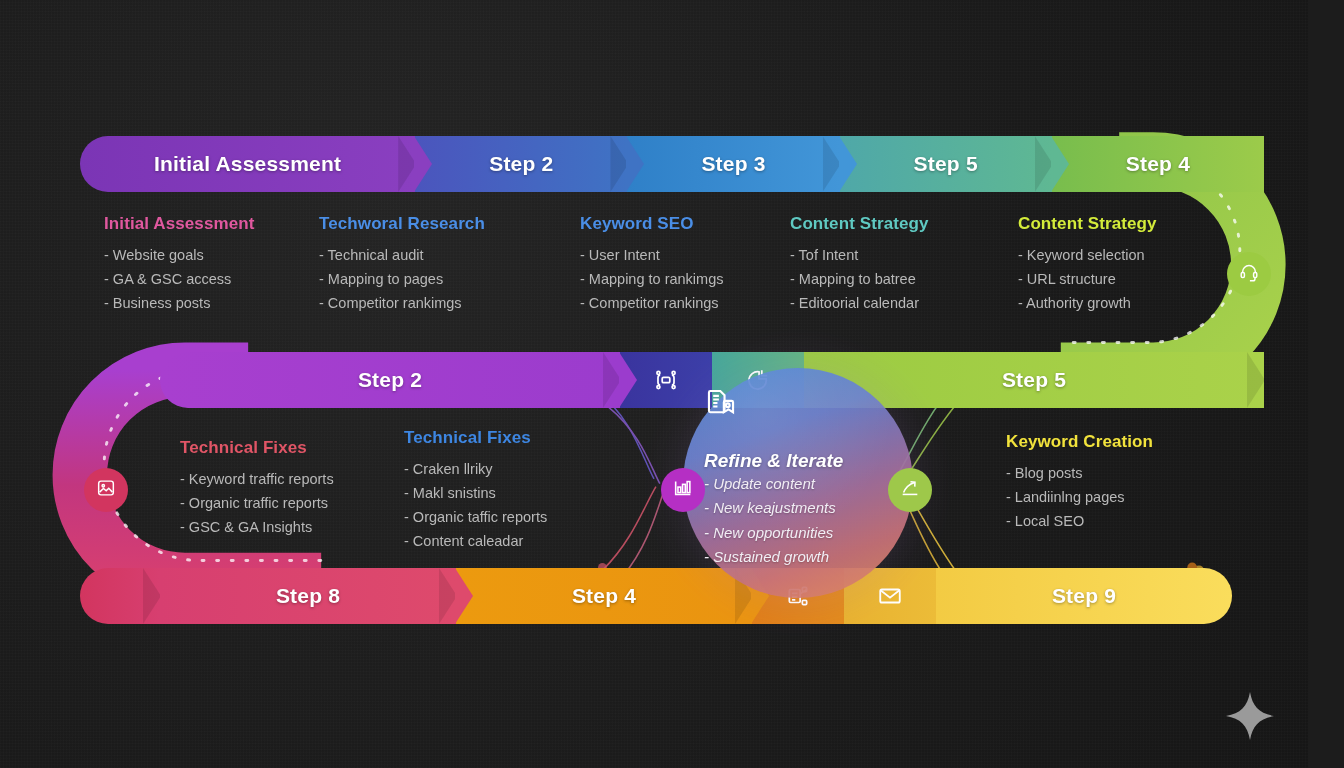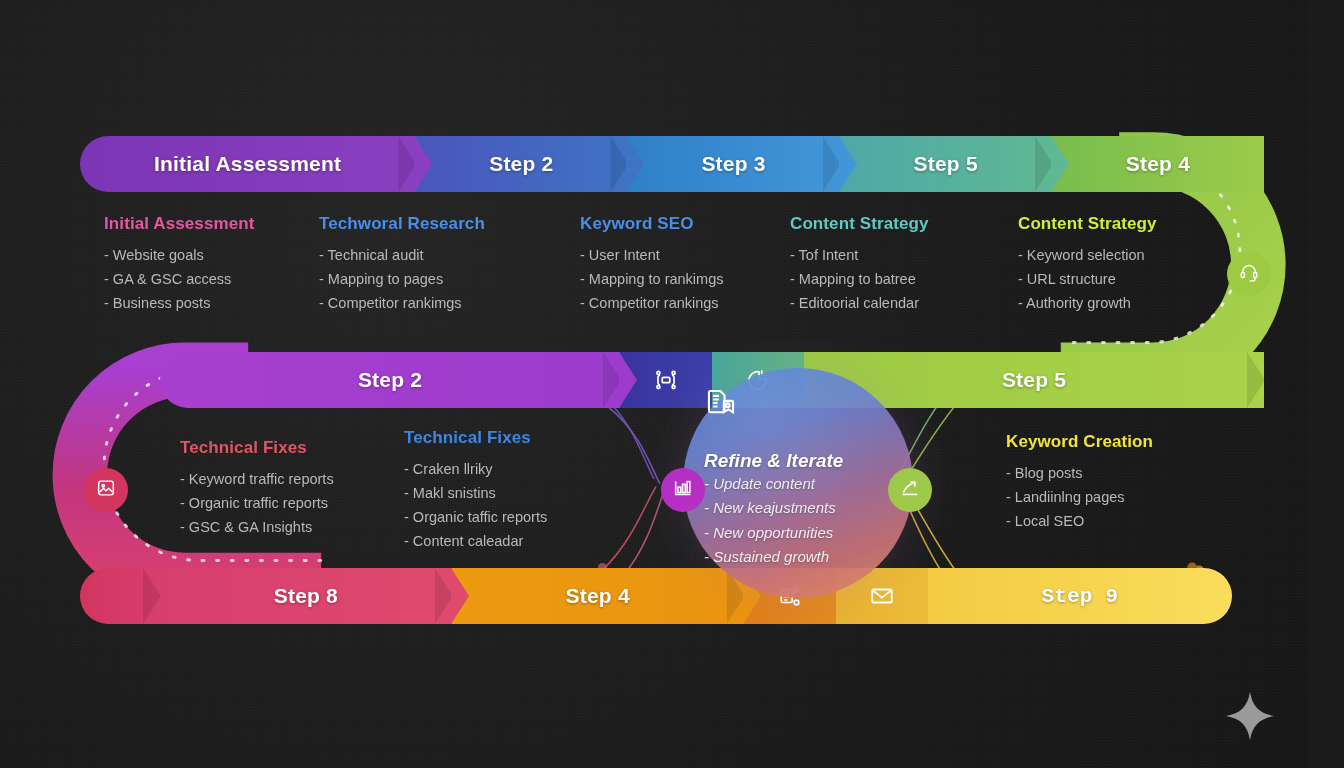--- a/index.html
+++ b/index.html
@@ -320,21 +320,21 @@
       </span>
     </div>
     <div class="seg icon-seg" style="background:linear-gradient(90deg,#e8b230,#ecbc38);">
       <span class="seg-ico">
         <svg viewBox="0 0 24 24" fill="none" stroke="#fff" stroke-width="1.7">
           <rect x="3" y="6" width="18" height="12" rx="1.5"></rect>
           <path d="M3.6 7l8.4 6.5L20.4 7"></path>
         </svg>
       </span>
     </div>
-    <div class="seg last" style="background:linear-gradient(90deg,#f3cb43,#fadd5c);font-family:Liberation Mono, monospace;">
+    <div class="seg last" style="background:linear-gradient(90deg,#f3cb43,#fadd5c);">
       <span>Step 9</span>
     </div>
   </div>
 
   <div class="col" style="left:104px; top:214px;">
     <div class="col-title" style="color:#e0589f;">Initial Assessment</div>
     <div class="col-item">- Website goals</div>
     <div class="col-item">- GA &amp; GSC access</div>
     <div class="col-item">- Business posts</div>
   </div>

